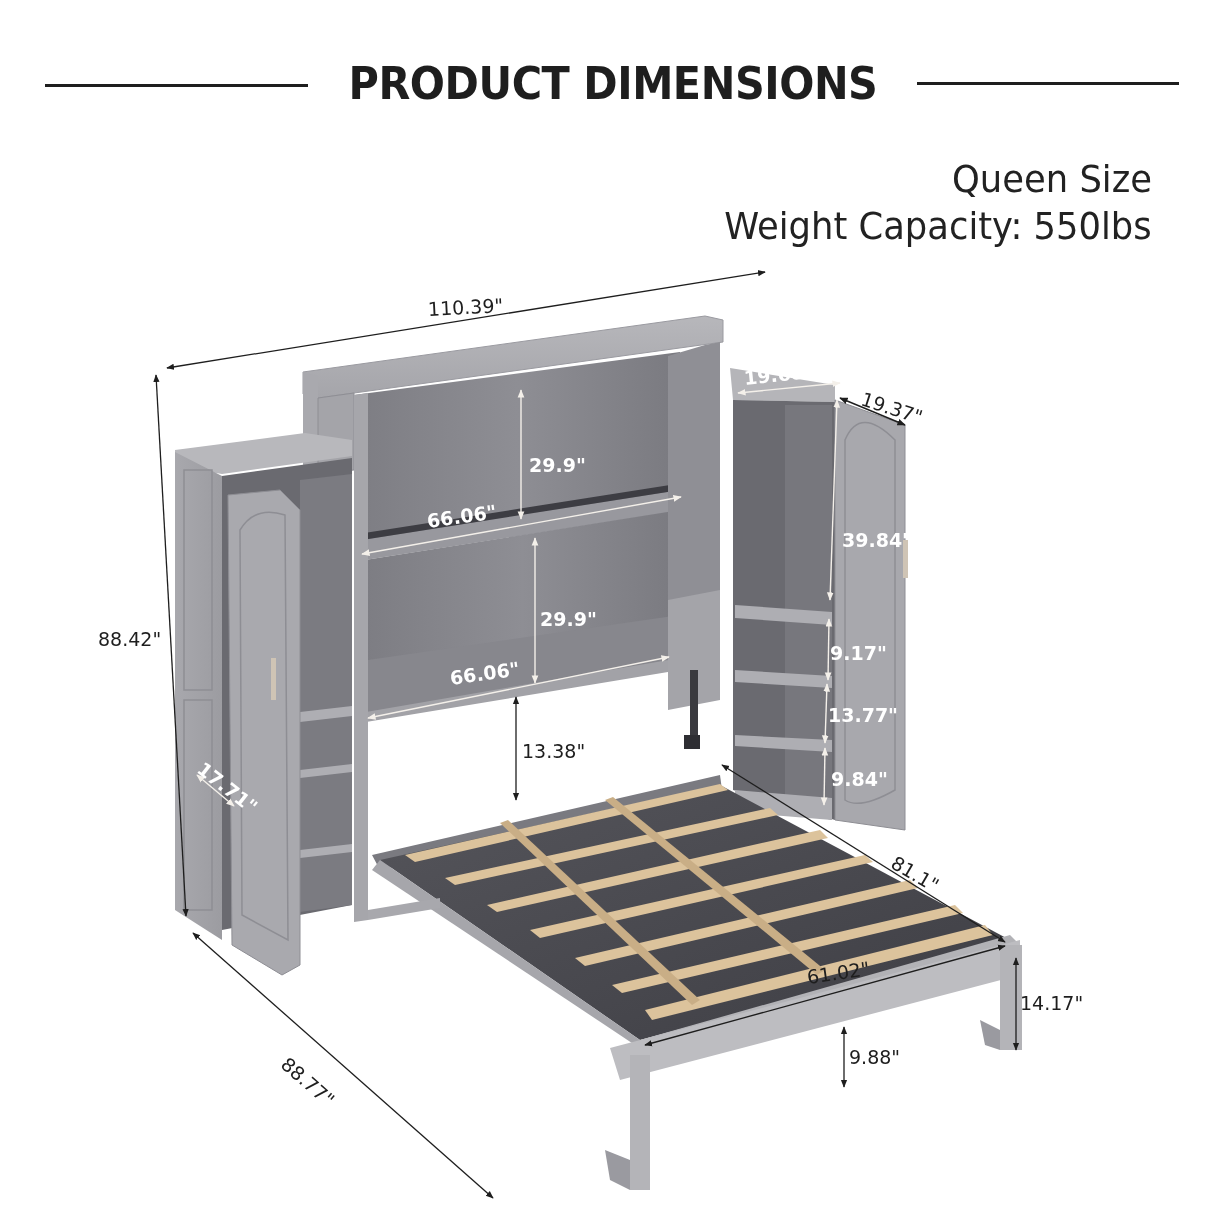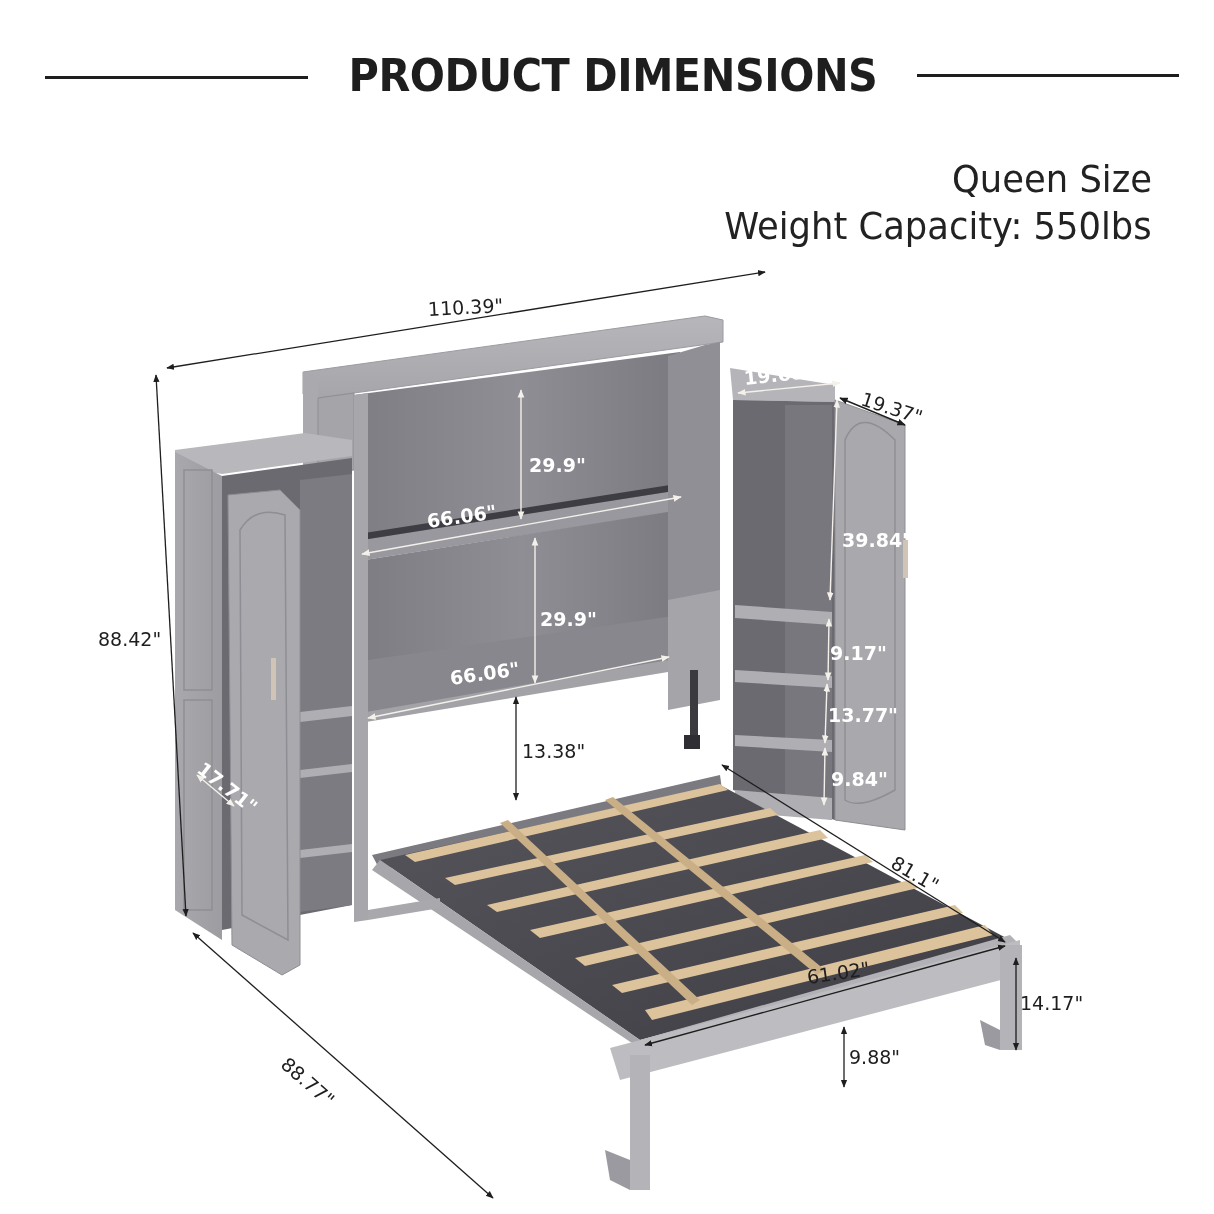--- a/index.html
+++ b/index.html
@@ -1,19 +1,19 @@
 <!DOCTYPE html>
 <html><head>
 <meta charset="utf-8">
 <style>
   * { margin: 0; padding: 0; box-sizing: border-box; }
   html, body { width: 1214px; height: 1214px; background: #ffffff; overflow: hidden; }
   body { position: relative; font-family: "DejaVu Sans", "Liberation Sans", sans-serif; color: #1e1e1e; }
 
-  .header { position: absolute; left: 0; top: 46px; width: 1188px; height: 60px; }
+  .header { position: absolute; left: 0; top: 54px; width: 1188px; height: 60px; }
   .header-line { position: absolute; height: 3px; background: #1e1e1e; top: 30px; }
   .header-line.left { left: 45px; width: 263px; }
   .header-line.right { left: 917px; width: 262px; top: 28px; }
   .header-title {
     position: absolute; left: 313px; top: 0; width: 600px; text-align: center;
     font-family: "DejaVu Sans", sans-serif; font-weight: bold; font-size: 45px;
     letter-spacing: -0.5px; transform: scaleX(0.92); transform-origin: center;
     color: #1e1e1e; line-height: 60px;
   }
 

